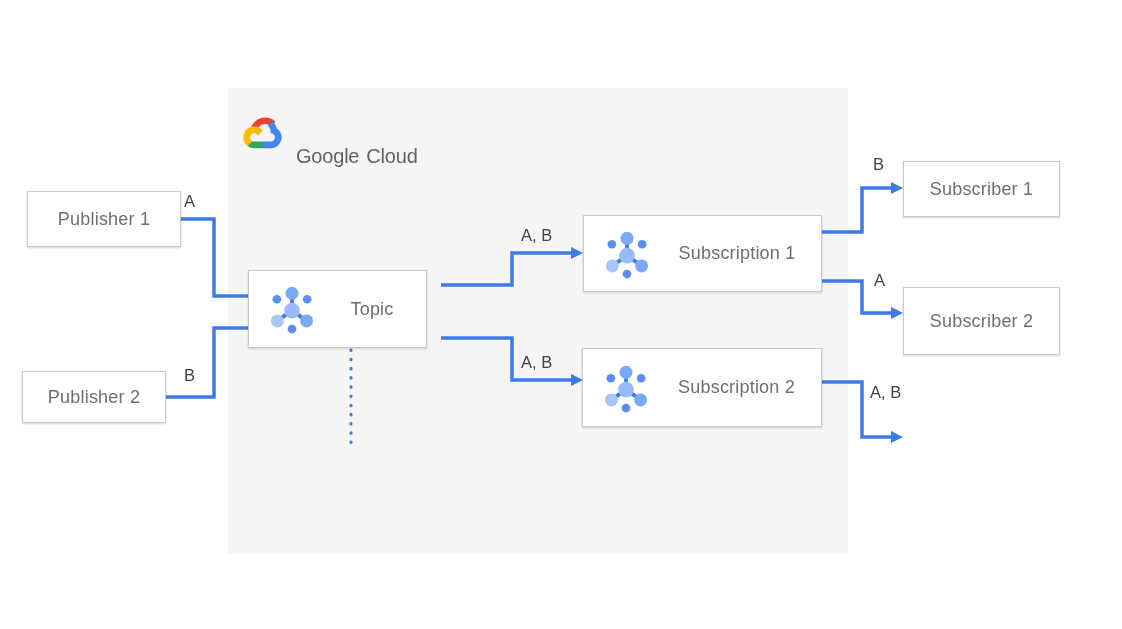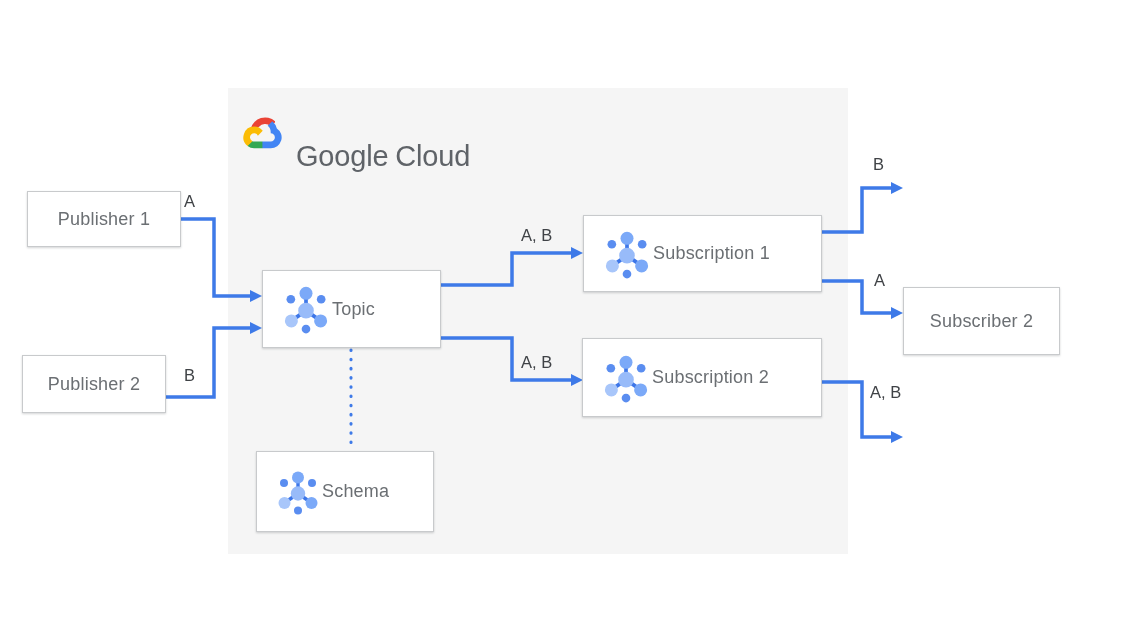--- a/index.html
+++ b/index.html
@@ -19,21 +19,21 @@
   }
   .logo {
     position: absolute;
     left: 243px; top: 111px;
     height: 42px;
     display: flex;
     align-items: center;
     gap: 13px;
   }
   .logo-text {
-    font-size: 29px;
+    font-size: 20px;
     letter-spacing: -0.2px;
     color: var(--logo-text, #5F6368);
     white-space: nowrap;
     margin-top: 48px;
   }
   .logo-text .brand { font-weight: 500; margin-right: 7px; }
   .logo-text .product { font-weight: 400; }
   .edges {
     position: absolute;
     left: 0; top: 0;
@@ -64,21 +64,21 @@
   .node.plain { justify-content: center; }
   .node.icon-node { padding-left: 17px; }
   .node-icon { width: 52px; height: 52px; flex: none; }
   .node.schema-node .node-icon { width: 48px; height: 48px; }
   .node-label {
     font-size: 18px;
     letter-spacing: 0.2px;
     color: var(--box-label, #6B6F73);
     white-space: nowrap;
   }
-  .node.icon-node .node-label { flex: 1; text-align: left; }
+  .node.icon-node .node-label { flex: 1; text-align: center; }
   .edge-label {
     position: absolute;
     font-size: 16.5px;
     color: var(--edge-label, #3F4246);
     white-space: nowrap;
   }
 </style>
 </head>
 <body>
 
@@ -130,52 +130,49 @@
     <path class="edge" d="M822 232 H862 V188 H891" marker-end="url(#arrowhead)"></path>
     <path class="edge" d="M822 281 H862 V313 H891" marker-end="url(#arrowhead)"></path>
     <path class="edge" d="M822 382 H862 V437 H891" marker-end="url(#arrowhead)"></path>
     <path class="dotted" d="M351 350 V450"></path>
   </svg>
 
   <div class="node plain" style="left:27px;top:191px;width:154px;height:56px">
     <span class="node-label">Publisher 1</span>
   </div>
 
-  <div class="node plain" style="left:22px;top:355px;width:144px;height:58px">
+  <div class="node plain" style="left:22px;top:371px;width:144px;height:52px">
     <span class="node-label">Publisher 2</span>
   </div>
 
-  <div class="node icon-node" style="left:262px;top:270px;width:179px;height:78px">
+  <div class="node icon-node" style="left:248px;top:270px;width:179px;height:78px">
     <svg class="node-icon" viewBox="0 0 48 48">
         <use href="#pubsub-symbol"></use>
       </svg>
     <span class="node-label">Topic</span>
   </div>
 
-  <div class="node icon-node schema-node" style="left:256px;top:451px;width:178px;height:81px">
-    <svg class="node-icon" viewBox="0 0 48 48">
-        <use href="#pubsub-symbol"></use>
-      </svg>
-    <span class="node-label">Schema</span>
-  </div>
 
   <div class="node icon-node" style="left:583px;top:215px;width:239px;height:77px">
     <svg class="node-icon" viewBox="0 0 48 48">
         <use href="#pubsub-symbol"></use>
       </svg>
     <span class="node-label">Subscription 1</span>
   </div>
 
-  <div class="node icon-node" style="left:582px;top:338px;width:240px;height:79px">
+  <div class="node icon-node" style="left:582px;top:348px;width:240px;height:79px">
     <svg class="node-icon" viewBox="0 0 48 48">
         <use href="#pubsub-symbol"></use>
       </svg>
     <span class="node-label">Subscription 2</span>
   </div>
 
+  <div class="node plain" style="left:903px;top:161px;width:157px;height:56px">
+    <span class="node-label">Subscriber 1</span>
+  </div>
 
   <div class="node plain" style="left:903px;top:287px;width:157px;height:68px">
     <span class="node-label">Subscriber 2</span>
   </div>
 
 
   <div class="edge-label" style="left:184px;top:192px">A</div>
   <div class="edge-label" style="left:184px;top:366px">B</div>
   <div class="edge-label" style="left:521px;top:226px">A, B</div>
   <div class="edge-label" style="left:521px;top:353px">A, B</div>

